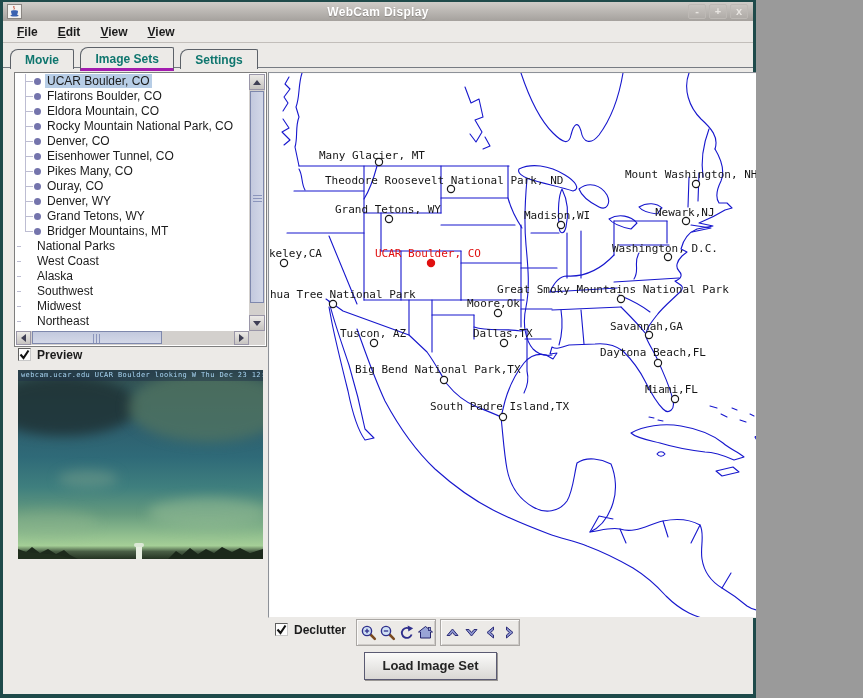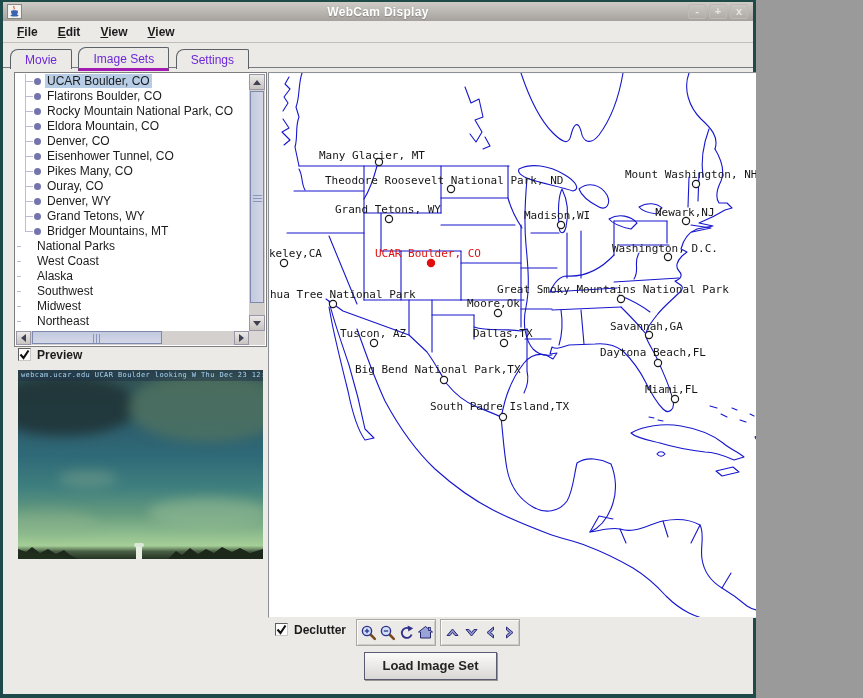--- a/index.html
+++ b/index.html
@@ -10,21 +10,21 @@
   .title-text{position:absolute;left:0;right:0;text-align:center;font-size:12px;font-weight:bold;color:#fff;text-shadow:0 1px 1px #8a8682;letter-spacing:.3px;}
   .app-icon{position:absolute;left:4px;top:2px;width:15px;height:15px;background:#f4f2ef;border:1px solid #8a8682;display:flex;align-items:center;justify-content:center;}
   .winbtns{position:absolute;right:5px;top:2px;display:flex;gap:3px;}
   .winbtn{width:18px;height:15px;background:linear-gradient(180deg,#c9c5c1,#b0aca8);border:1px solid #bdb9b5;border-radius:2px;color:#e9e6e2;font-size:11px;font-weight:bold;line-height:13px;text-align:center;}
   
   .body{position:absolute;top:21px;left:3px;right:3px;bottom:4px;background:#eceae7;}
   .menubar{position:absolute;top:0;left:0;right:0;height:22px;border-bottom:1px solid #c2beba;display:flex;align-items:center;padding-left:4px;}
   .menu-item{display:inline-block;padding:2px 10px;font-size:12px;font-weight:bold;color:#1c1c1c;}
   .menu-item::first-letter{text-decoration:underline;}
   .tabbar{position:absolute;top:26px;left:0;right:0;height:21px;border-bottom:1px solid #767b82;padding-left:7px;}
-  .tab{display:inline-block;position:relative;top:1px;padding:3px 14px 2px 14px;font-size:12px;font-weight:normal;color:#6d28d9;border:1px solid #5c6168;border-bottom:none;border-radius:8px 2px 0 0;background:#eceae7;margin-right:2px;}
+  .tab{display:inline-block;position:relative;top:1px;padding:3px 14px 2px 14px;font-size:12px;font-weight:bold;color:#0f766e;border:1px solid #5c6168;border-bottom:none;border-radius:8px 2px 0 0;background:#eceae7;margin-right:2px;}
   .tab.sel{top:0;padding-top:4px;z-index:2;border-bottom:3px solid #a21caf;margin-bottom:-1px;}
   
   .scrollpane{position:absolute;left:11px;top:51px;width:253px;height:275px;border:1px solid #7e7e7e;background:#fff;}
   .viewport{position:absolute;left:1px;top:1px;right:17px;bottom:15px;overflow:hidden;background:#fff;}
   .trow{position:relative;height:15px;line-height:15px;font-size:12px;color:#1b1b1b;white-space:nowrap;}
   .t-guide{position:absolute;left:9px;top:0;bottom:0;width:1px;background:#bdbdd2;}
   .t-guide.half{bottom:50%;}
   .t-stub{position:absolute;left:9px;top:7px;width:8px;height:1px;background:#bdbdd2;}
   .t-stub2{position:absolute;left:1px;top:7px;width:4px;height:1px;background:#bdbdd2;}
   .t-dot{position:absolute;left:18px;top:4px;width:7px;height:7px;border-radius:50%;background:#7474ac;}
@@ -104,22 +104,22 @@
     <div class="tabbar">
       <span class="tab">Movie</span>
       <span class="tab sel">Image Sets</span>
       <span class="tab">Settings</span>
     </div>
 
     <div class="scrollpane">
       <div class="viewport">
           <div class="trow"><span class="t-guide"></span><span class="t-stub"></span><span class="t-dot"></span><span class="t-label sel">UCAR Boulder, CO</span></div>
           <div class="trow"><span class="t-guide"></span><span class="t-stub"></span><span class="t-dot"></span><span class="t-label">Flatirons Boulder, CO</span></div>
+          <div class="trow"><span class="t-guide"></span><span class="t-stub"></span><span class="t-dot"></span><span class="t-label">Eldora Mountain, CO</span></div>
           <div class="trow"><span class="t-guide"></span><span class="t-stub"></span><span class="t-dot"></span><span class="t-label">Rocky Mountain National Park, CO</span></div>
-          <div class="trow"><span class="t-guide"></span><span class="t-stub"></span><span class="t-dot"></span><span class="t-label">Eldora Mountain, CO</span></div>
           <div class="trow"><span class="t-guide"></span><span class="t-stub"></span><span class="t-dot"></span><span class="t-label">Denver, CO</span></div>
           <div class="trow"><span class="t-guide"></span><span class="t-stub"></span><span class="t-dot"></span><span class="t-label">Eisenhower Tunnel, CO</span></div>
           <div class="trow"><span class="t-guide"></span><span class="t-stub"></span><span class="t-dot"></span><span class="t-label">Pikes Many, CO</span></div>
           <div class="trow"><span class="t-guide"></span><span class="t-stub"></span><span class="t-dot"></span><span class="t-label">Ouray, CO</span></div>
           <div class="trow"><span class="t-guide"></span><span class="t-stub"></span><span class="t-dot"></span><span class="t-label">Denver, WY</span></div>
           <div class="trow"><span class="t-guide"></span><span class="t-stub"></span><span class="t-dot"></span><span class="t-label">Grand Tetons, WY</span></div>
           <div class="trow"><span class="t-guide half"></span><span class="t-stub"></span><span class="t-dot"></span><span class="t-label">Bridger Mountains, MT</span></div>
           <div class="trow cat"><span class="t-stub2"></span><span class="t-label">National Parks</span></div>
           <div class="trow cat"><span class="t-stub2"></span><span class="t-label">West Coast</span></div>
           <div class="trow cat"><span class="t-stub2"></span><span class="t-label">Alaska</span></div>

